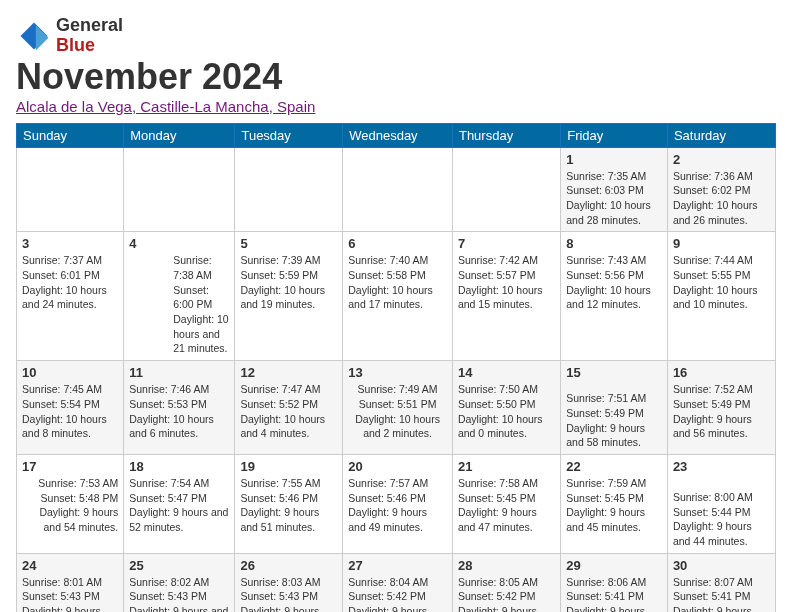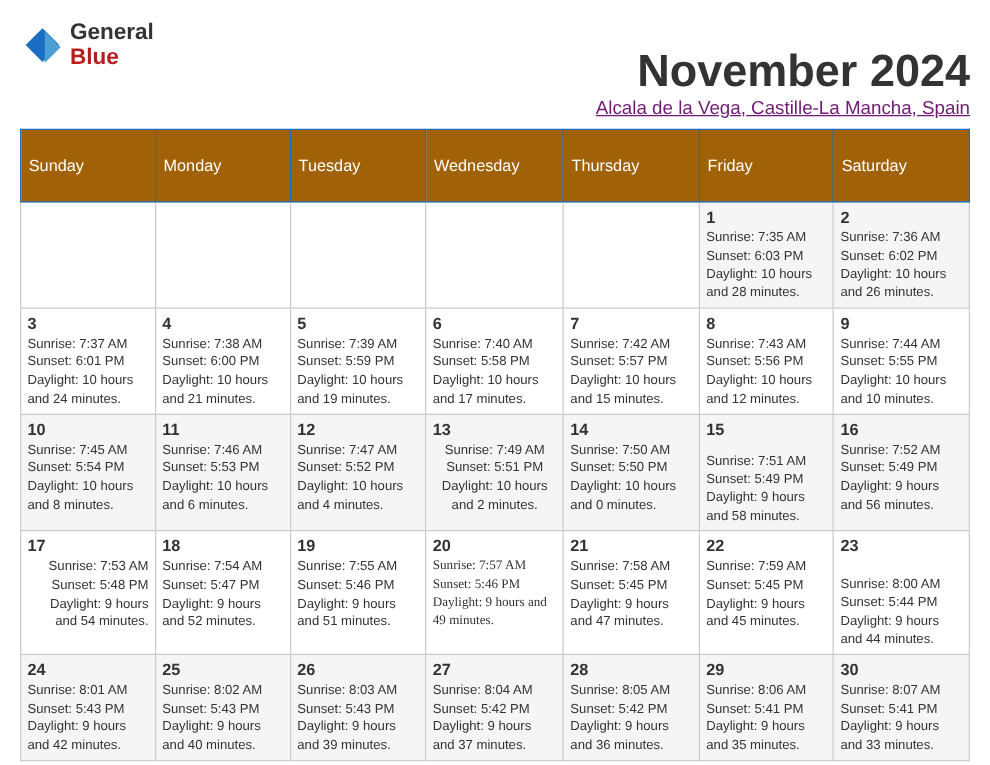--- a/index.html
+++ b/index.html
@@ -8,20 +8,21 @@
       background: #fff;
       width: 792px;
       min-height: 612px;
       padding: 16px;
     }
     .header {
       display: flex;
       align-items: flex-start;
       justify-content: space-between;
       margin-bottom: 8px;
+      flex-direction: column;
     }
     .logo {
       display: flex;
       align-items: center;
       gap: 4px;
     }
     .logo-text {
       display: flex;
       flex-direction: column;
       line-height: 1.1;
@@ -34,43 +35,41 @@
     .logo-blue {
       font-size: 18px;
       font-weight: bold;
       color: #b91c1c;
     }
     .logo-icon {
       width: 36px;
       height: 36px;
     }
     .title-area {
-      text-align: right;
-      margin-top: 20px;
     }
     .month-title {
       font-size: 36px;
       font-weight: bold;
       color: #333;
     }
     .location-title {
       font-size: 15px;
       color: #701a75;
       text-decoration: underline;
     }
     .calendar {
       width: 100%;
       border-collapse: collapse;
       border: 1px solid #ccc;
     }
     .calendar th {
-      background: #a16207;
+      background: #0369a1;
       color: #fff;
       font-size: 13px;
-      padding: 21px 6px;
+      padding: 4px 6px;
       text-align: left;
       border: 1px solid #1a6fc4;
       font-weight: normal;
     }
     .calendar td {
       vertical-align: top;
       border: 1px solid #ccc;
       padding: 4px 5px;
       width: 113px;
       min-height: 80px;
@@ -153,21 +152,21 @@
       </tr>
       <tr>
         <td>
           <span class="day-num">3</span>
           <div class="day-info" style="white-space: pre-line;">Sunrise: 7:37 AM
 Sunset: 6:01 PM
 Daylight: 10 hours and 24 minutes.</div>
         </td>
         <td>
           <span class="day-num">4</span>
-          <div class="day-info" style="white-space: pre-line;">Sunrise: 7:38 AM
+          <div class="day-info" style="white-space: pre-line; margin-left: 44px;">Sunrise: 7:38 AM
 Sunset: 6:00 PM
 Daylight: 10 hours and 21 minutes.</div>
         </td>
         <td>
           <span class="day-num">5</span>
           <div class="day-info" style="white-space: pre-line;">Sunrise: 7:39 AM
 Sunset: 5:59 PM
 Daylight: 10 hours and 19 minutes.</div>
         </td>
         <td>
@@ -253,21 +252,21 @@
 Daylight: 9 hours and 52 minutes.</div>
         </td>
         <td>
           <span class="day-num">19</span>
           <div class="day-info" style="white-space: pre-line;">Sunrise: 7:55 AM
 Sunset: 5:46 PM
 Daylight: 9 hours and 51 minutes.</div>
         </td>
         <td>
           <span class="day-num">20</span>
-          <div class="day-info" style="white-space: pre-line; font-family: Liberation Serif, serif;">Sunrise: 7:57 AM
+          <div class="day-info" style="white-space: pre-line;">Sunrise: 7:57 AM
 Sunset: 5:46 PM
 Daylight: 9 hours and 49 minutes.</div>
         </td>
         <td>
           <span class="day-num">21</span>
           <div class="day-info" style="white-space: pre-line;">Sunrise: 7:58 AM
 Sunset: 5:45 PM
 Daylight: 9 hours and 47 minutes.</div>
         </td>
         <td>

